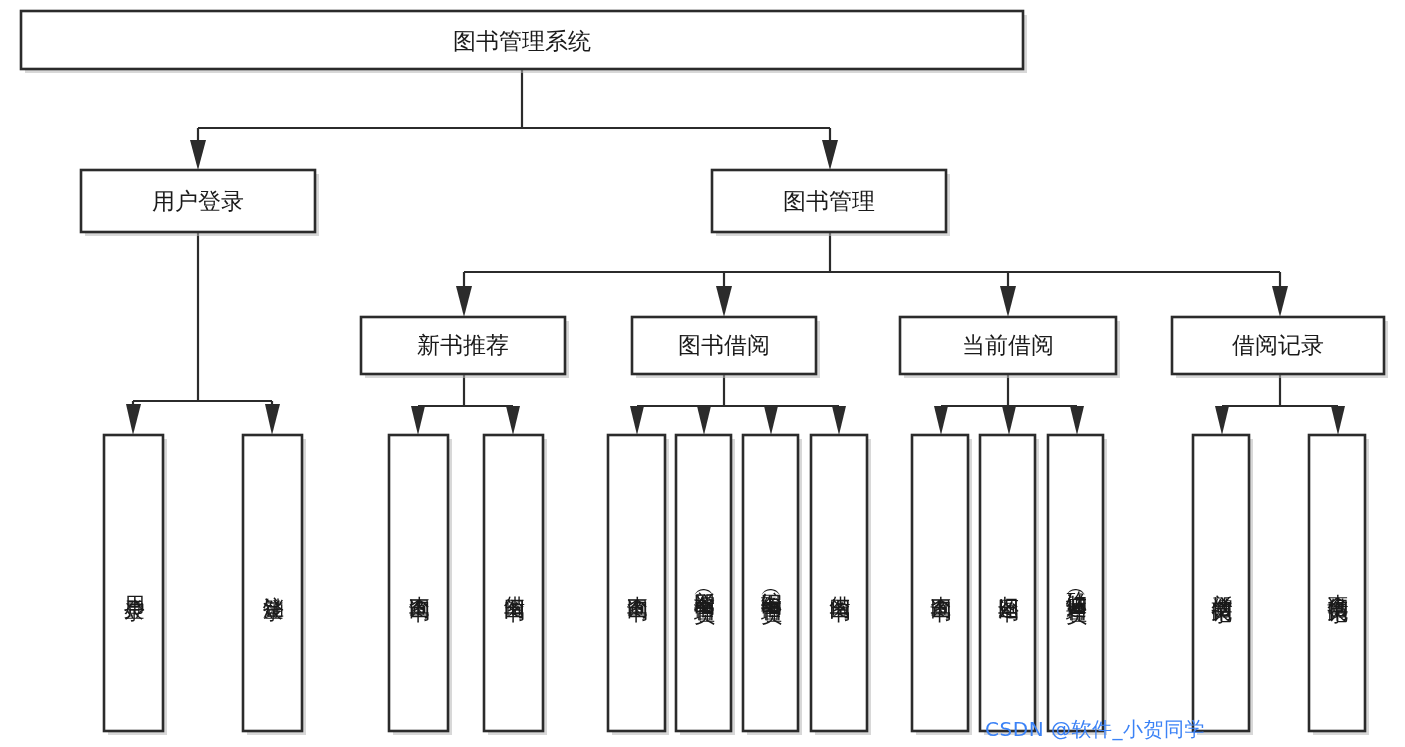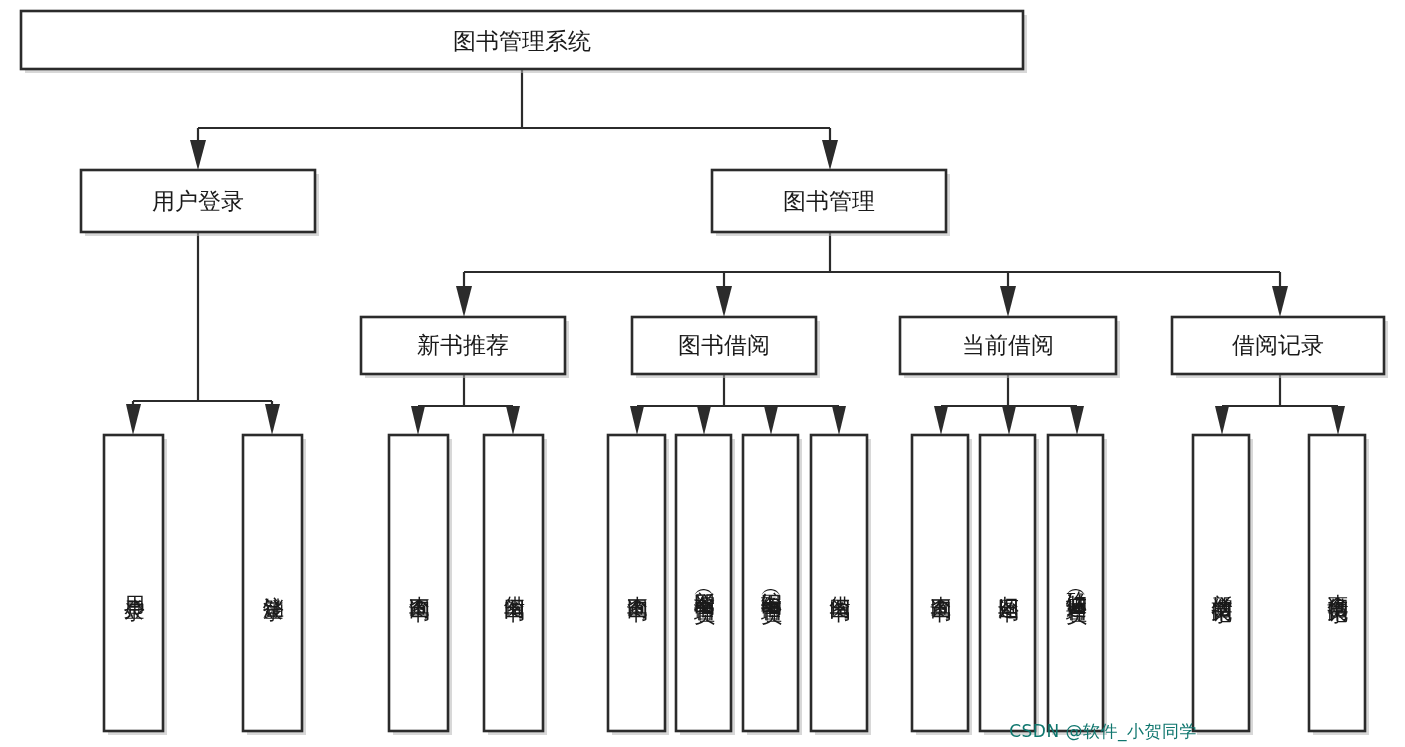--- a/index.html
+++ b/index.html
@@ -66,25 +66,25 @@
     display: flex;
     align-items: center;
     justify-content: center;
     text-align: center;
     white-space: nowrap;
     pointer-events: none;
     user-select: none;
   }
   .watermark {
     position: absolute;
-    right: 20px;
+    right: 12px;
     bottom: 4px;
     font-family: "DejaVu Sans", "Liberation Sans", sans-serif;
-    font-size: 17px;
-    color: #0f766e;
+    font-size: 20px;
+    color: #3b82f6;
     letter-spacing: 0.5px;
     white-space: nowrap;
   }
 </style>
 </head>
 <body>
 
 <div id="diagram-root">
 
   <svg id="tree-svg" viewBox="0 0 1405 747">

